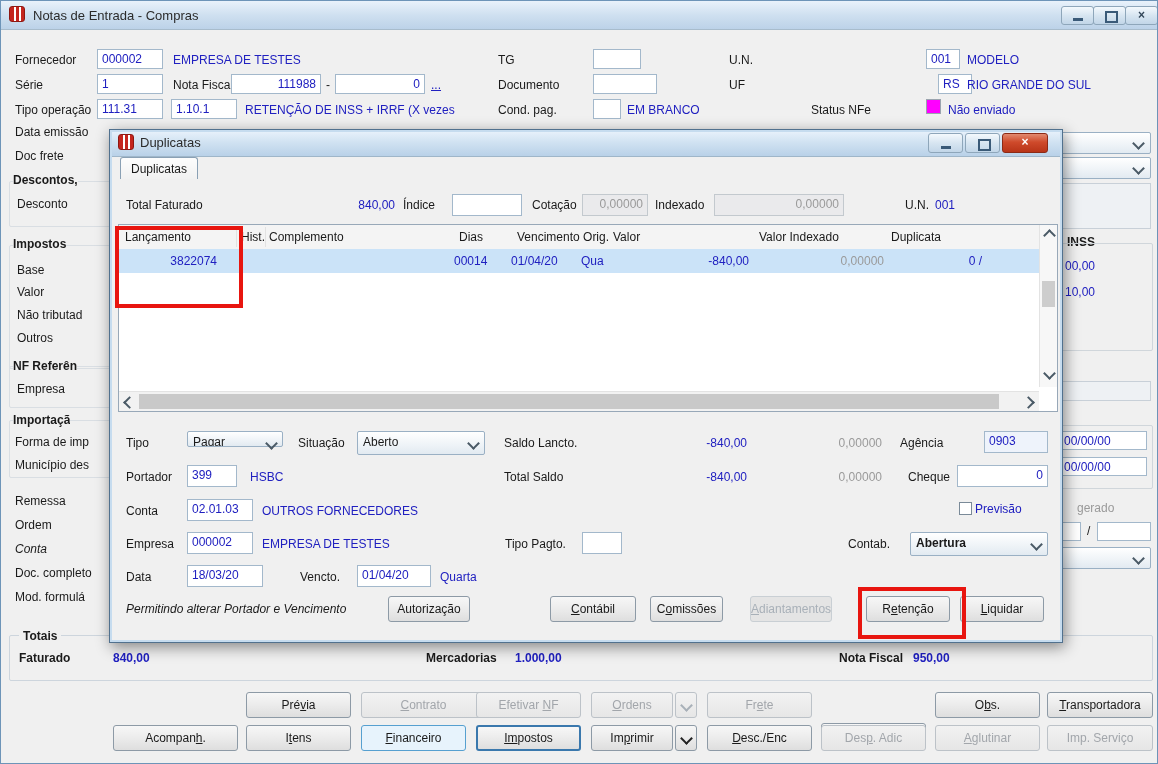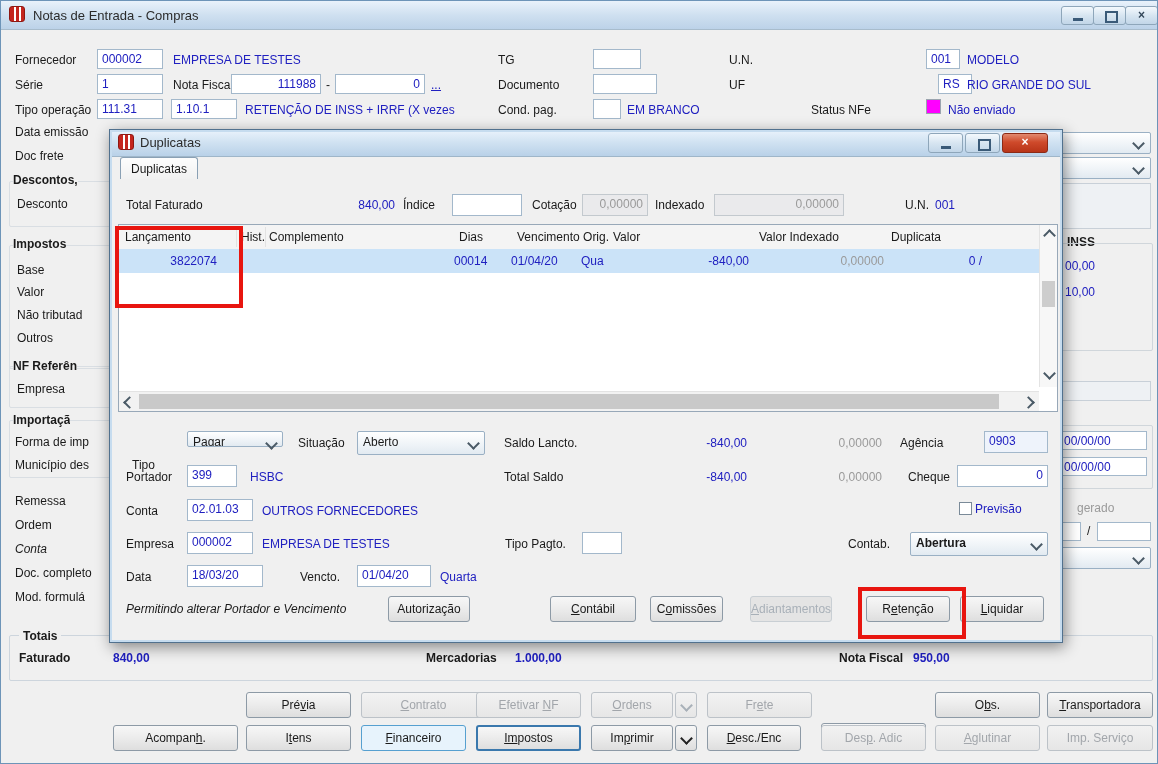--- a/index.html
+++ b/index.html
@@ -170,21 +170,21 @@
   <div class="btn" style="left:1046px;top:691px;width:106px;"><u>T</u>ransportadora</div>
 
   <div class="btn" style="left:112px;top:724px;width:125px;">Acompan<u>h</u>.</div>
   <div class="btn" style="left:245px;top:724px;width:105px;">I<u>t</u>ens</div>
   <div class="btn focus-fill" style="left:360px;top:724px;width:105px;"><u>F</u>inanceiro</div>
   <div class="btn focus-border" style="left:475px;top:724px;width:105px;"><u>Im</u>postos</div>
   <div class="btn" style="left:590px;top:724px;width:82px;">Im<u>p</u>rimir</div>
   <div class="btn" style="left:674px;top:724px;width:22px;">
       <span class="chev down" style="left:6px;top:8px;border-color:#222;"></span>
     </div>
-  <div class="btn" style="left:706px;top:724px;width:94px;"><u>D</u>esc./Enc</div>
+  <div class="btn" style="left:706px;top:724px;width:105px;"><u>D</u>esc./Enc</div>
   <div class="btn dis" style="left:820px;top:724px;width:105px;">Des<u>p</u>. Adic</div>
   <div class="btn dis" style="left:934px;top:724px;width:105px;"><u>A</u>glutinar</div>
   <div class="btn dis" style="left:1046px;top:724px;width:106px;">Imp. Serviço</div>
 
   <div class="dialog">
     <div class="dlg-frame"></div>
 
     <div class="dlg-titlebar">
       <div class="appicon" style="left:8px;top:4px;"></div>
       <div class="lbl" style="left:30px;top:5px;font-size:13px;color:#2b2b2b;">Duplicatas</div>
@@ -240,21 +240,21 @@
       </div>
       <div class="hscroll">
         <span class="chev left" style="left:6px;top:6px;"></span>
         <div class="hthumb" style="left:20px;right:40px;"></div>
         <span class="chev right" style="right:6px;top:6px;"></span>
       </div>
     </div>
 
     <div class="redbox" style="left:5px;top:96px;width:120px;height:74px;"></div>
 
-    <div class="lbl" style="left:22px;top:306px;margin-top:22px;">Tipo</div>
+    <div class="lbl" style="left:16px;top:306px;">Tipo</div>
     <div class="combo" style="left:77px;top:301px;width:96px;height:16px;">Pagar</div>
     <span class="chev down" style="left:157px;top:309px;"></span>
     <div class="lbl" style="left:188px;top:306px;">Situação</div>
     <div class="combo" style="left:247px;top:301px;width:128px;height:24px;">Aberto</div>
     <span class="chev down" style="left:359px;top:309px;"></span>
     <div class="lbl" style="left:394px;top:306px;">Saldo Lancto.</div>
     <div class="val" style="left:537px;top:306px;width:100px;text-align:right;">-840,00</div>
     <div class="gval" style="left:680px;top:306px;width:92px;text-align:right;">0,00000</div>
     <div class="lbl" style="left:790px;top:306px;">Agência</div>
     <div class="inp ro" style="left:874px;top:301px;width:64px;height:22px;">0903</div>

